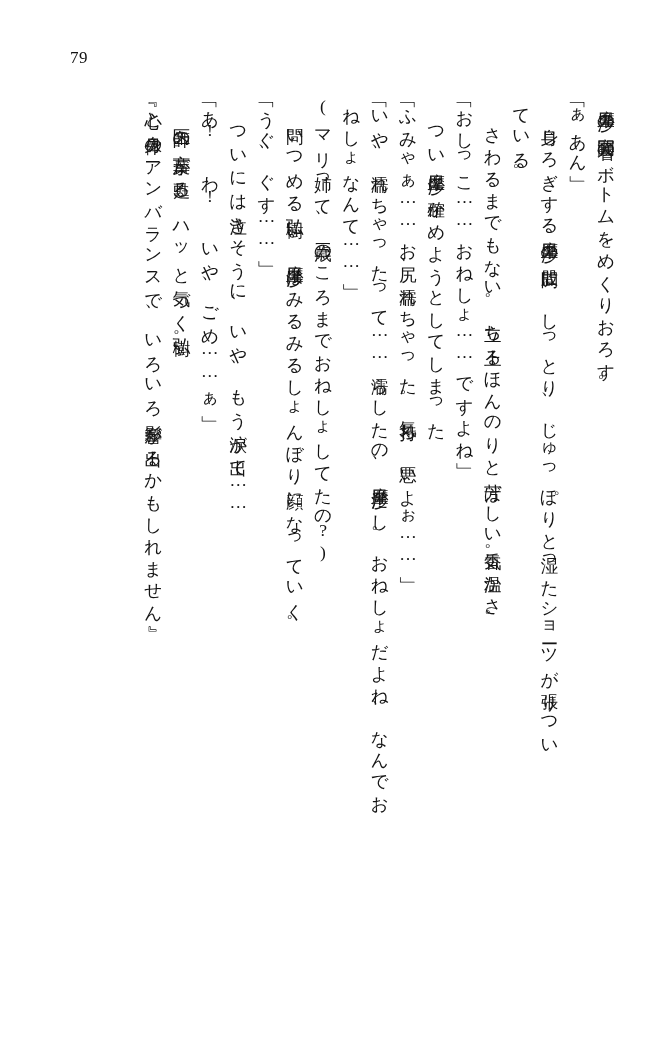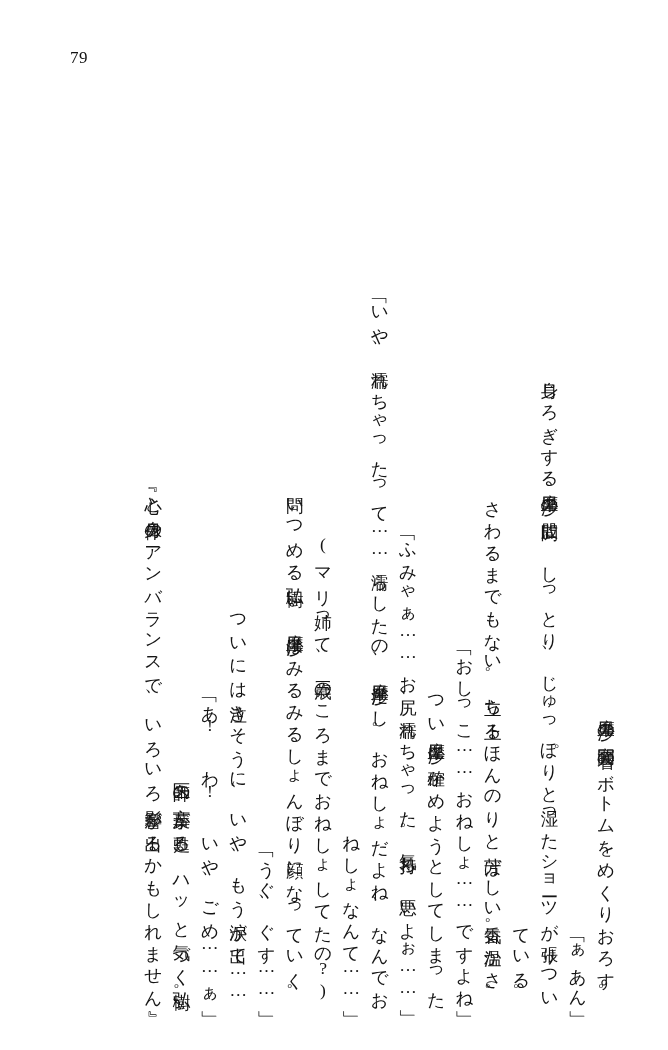--- a/index.html
+++ b/index.html
@@ -12,21 +12,20 @@
     height: 1050px;
     position: relative;
     font-family: "Liberation Serif", "DejaVu Serif", serif;
     color: #1a1a1a;
     overflow: hidden;
   }
   .page {
     position: absolute;
     inset: 0;
     background: #ffffff;
-    text-align: right;
   }
   .page-number {
     position: absolute;
     top: 48px;
     left: 70px;
     font-size: 17px;
     font-family: "Liberation Serif", "DejaVu Serif", serif;
     color: #111;
     letter-spacing: 0.5px;
   }

